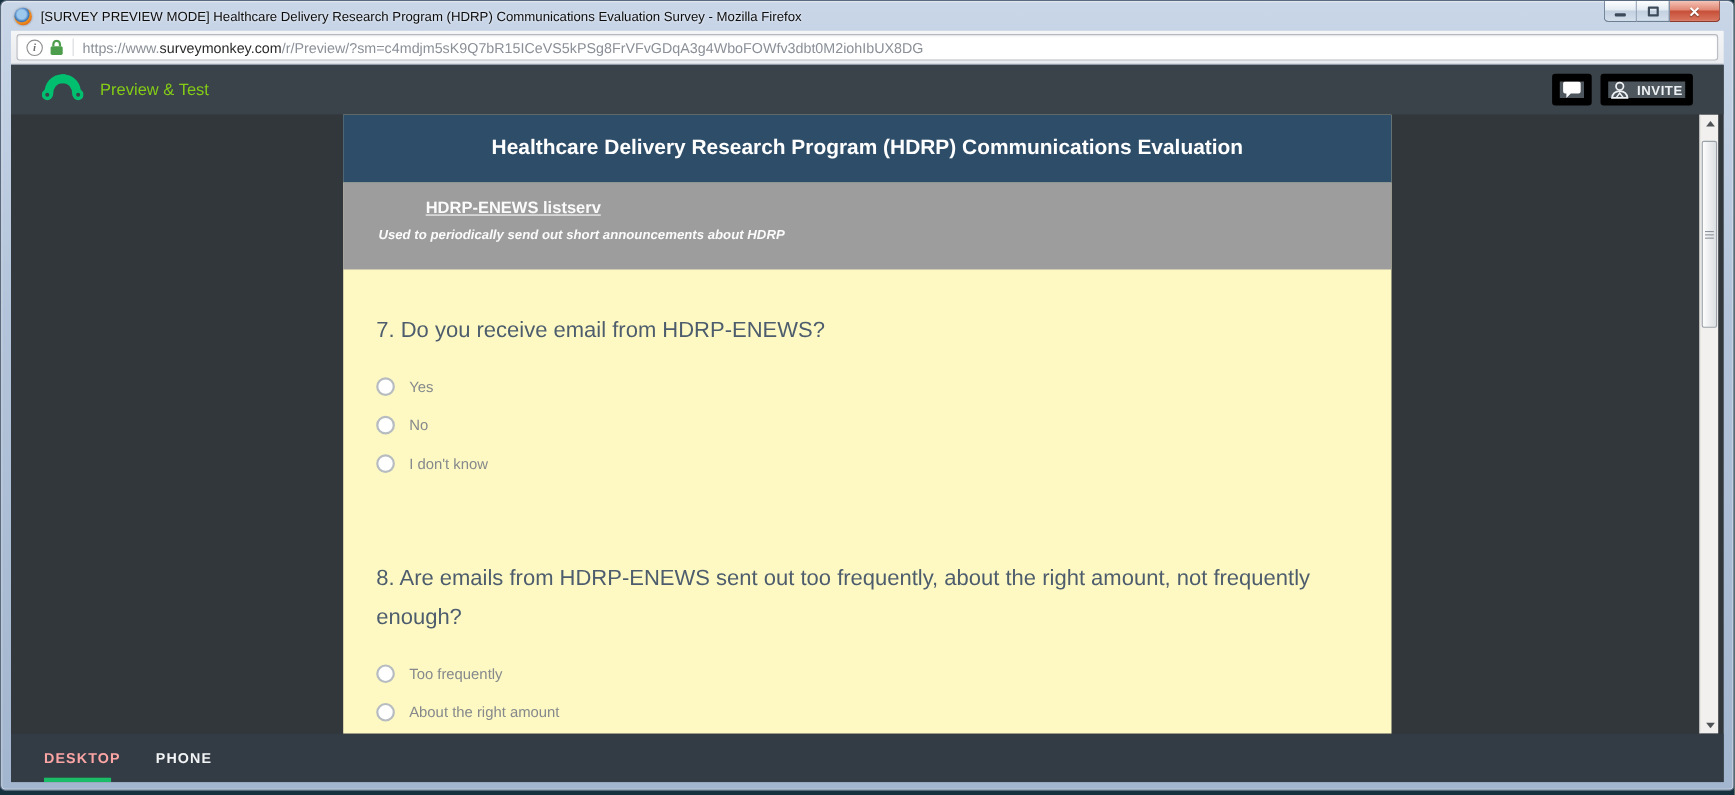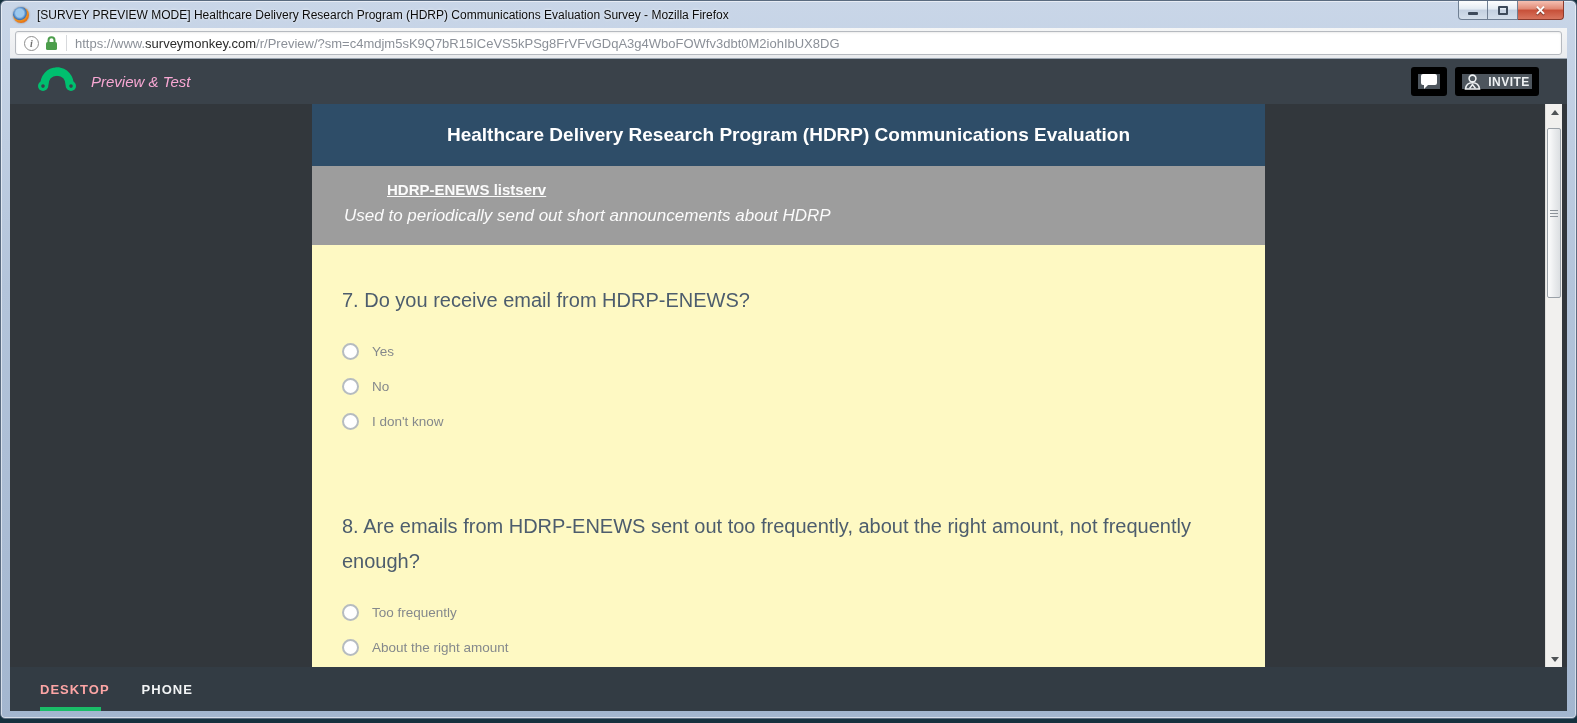--- a/index.html
+++ b/index.html
@@ -41,35 +41,35 @@
   .lock { margin-left:6px; display:block; }
   .url-sep { width:1px; height:16px; background:#d7d9dc; margin:0 8px; }
   .url-text { font-size:13px; color:#8b9098; white-space:nowrap; overflow:hidden; }
   .url-text .domain { color:#2b2b2b; }
 
   
   .viewport { height:652px; display:flex; flex-direction:column; overflow:hidden; background:#32373c; }
 
   .sm-header { height:45px; background:#3a424a; display:flex; align-items:center; flex:none; }
   .sm-logo { margin:0 15px 0 28px; }
-  .sm-product { color:#f9a8d4; font-size:15px;font-style:italic; }
+  .sm-product { color:#84cc16; font-size:15px; }
   .header-right { margin-left:auto; display:flex; align-items:center; gap:8px; margin-right:28px; }
   .hbtn { height:29px; background:#4d555d; border:7px solid #000000; border-radius:3px;
     display:flex; align-items:center; justify-content:center; cursor:pointer; }
   .hbtn.chat { width:36px; }
   .hbtn.invite { width:84px; gap:7px; }
   .invite-label { color:#eef1f3; font-size:12px; font-weight:bold; letter-spacing:.5px; }
 
   .page { flex:1; position:relative; overflow:hidden; }
   .card { width:953px; margin:0 auto; background:#fef9c3; min-height:100%; }
   .card-title { height:62px; background:#2e4d68; color:#ffffff; font-size:19px; font-weight:bold;
     display:flex; align-items:center; justify-content:center; text-align:center; }
   .card-section { height:79px; background:#9d9d9d; color:#fbfbfb; padding:15px 32px 0 32px; }
   .section-heading { font-size:15px; font-weight:bold; text-decoration:underline;margin-left:43px; }
-  .section-desc { font-size:17px; font-style:italic; margin-top:8px; font-weight:400; }
+  .section-desc { font-size:12px; font-style:italic; margin-top:8px; font-weight:700; }
 
   .card-body { padding:38px 32px 40px 30px; }
   .q-heading { color:#4d5d6d; font-size:20px; font-weight:normal; line-height:35px; max-width:890px; }
   .options { margin-top:16px; }
   .option { display:flex; align-items:center; height:35px; cursor:pointer; }
   .radio { width:17px; height:17px; border:2px solid #b6bcc0; border-radius:50%; background:#fff; flex:none; }
   .option-label { margin-left:13px; font-size:13.5px; color:#85898c; }
   .question + .question { margin-top:70px; }
 
   

